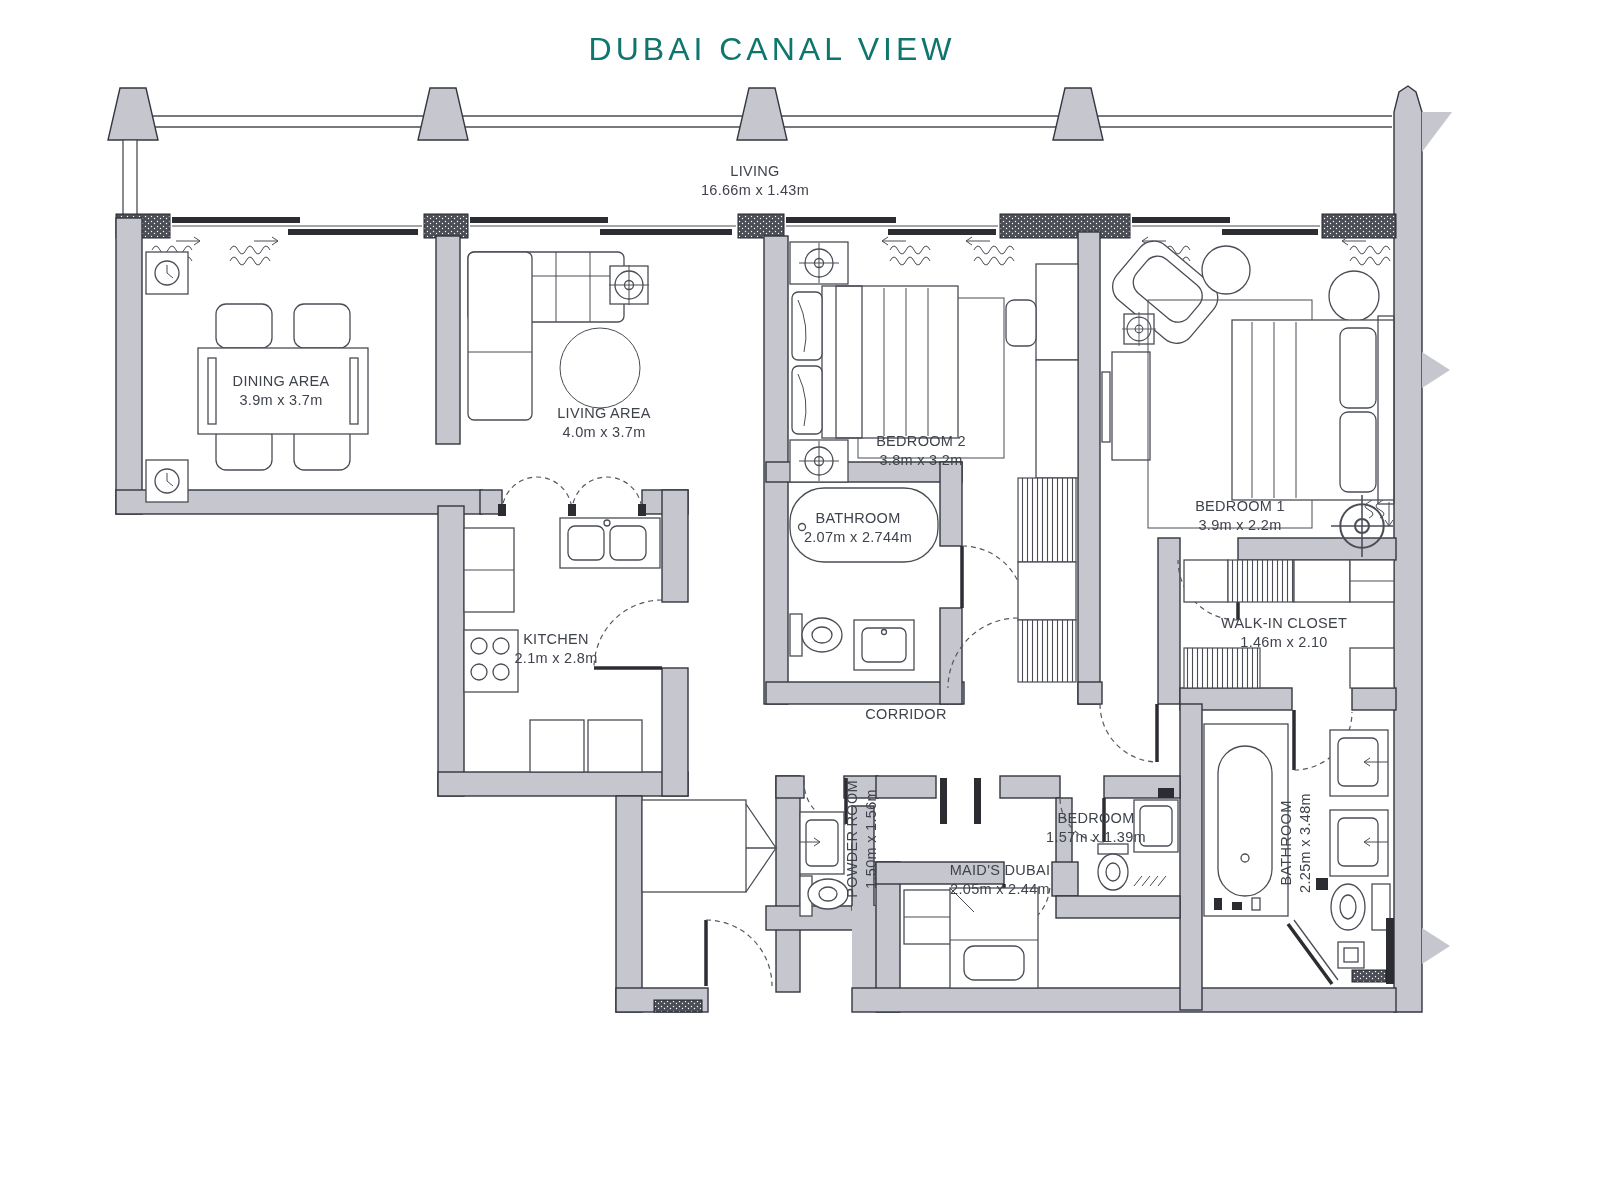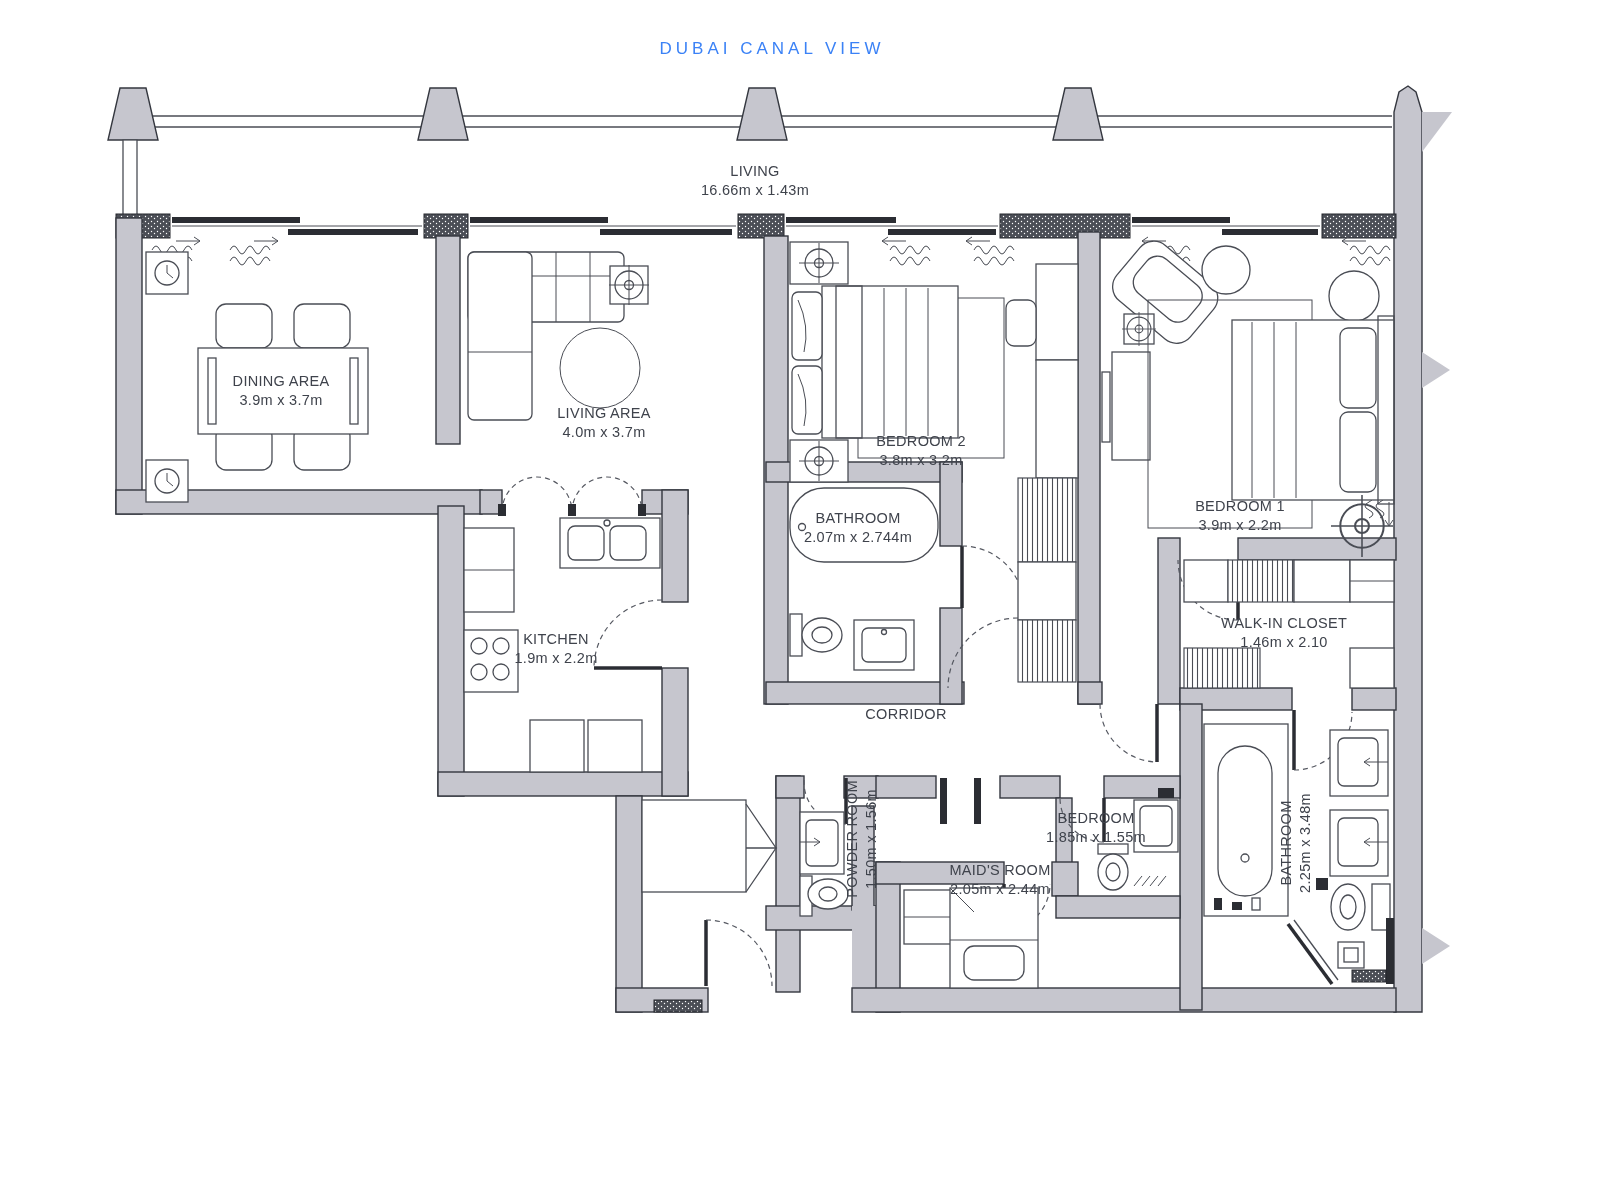--- a/index.html
+++ b/index.html
@@ -6,22 +6,22 @@
     --wall:#c6c6ce;
     --line:#34373f;
     --line2:#4a4d55;
     --txt:#3f434c;
     --dark:#2b2d33;
   }
   html,body{margin:0;padding:0;background:#fff}
   .stage{position:relative;width:1600px;height:1200px;background:#fff;
          font-family:"Liberation Sans",sans-serif;overflow:hidden}
   .plan-svg{position:absolute;left:0;top:0}
-  .title{position:absolute;transform:translate(-50%,-50%);font-size:17px;
-         letter-spacing:4px;color:#3b82f6;white-space:nowrap;font-weight:400}
+  .title{position:absolute;transform:translate(-50%,-50%);font-size:32px;
+         letter-spacing:4px;color:#0f766e;white-space:nowrap;font-weight:400}
   .lbl{position:absolute;transform:translate(-50%,-50%);text-align:center;
        font-size:14.5px;line-height:1.32;color:var(--txt);letter-spacing:.3px;
        white-space:nowrap}
   .lbl--v{transform:translate(-50%,-50%) rotate(-90deg)}
   .lbl .nm,.lbl .dm{display:block}
   
   .wall{fill:var(--wall);stroke:var(--line);stroke-width:1.4}
   .wallf{fill:var(--wall);stroke:none}
   .blk{fill:url(#sp);stroke:#24262c;stroke-width:1}
   .bar{fill:var(--dark);stroke:none}
@@ -398,44 +398,44 @@
     <span class="dm">2.07m x 2.744m</span>
   </div>
 
   <div class="lbl" style="left:1240px;top:516px">
     <span class="nm">BEDROOM 1</span>
     <span class="dm">3.9m x 2.2m</span>
   </div>
 
   <div class="lbl" style="left:556px;top:649px">
     <span class="nm">KITCHEN</span>
-    <span class="dm">1.9m x 2.2m</span>
+    <span class="dm">2.1m x 2.8m</span>
   </div>
 
   <div class="lbl" style="left:1284px;top:633px">
     <span class="nm">WALK-IN CLOSET</span>
     <span class="dm">1.46m x 2.10</span>
   </div>
 
   <div class="lbl" style="left:906px;top:715px">
     <span class="nm">CORRIDOR</span>
   </div>
 
   <div class="lbl lbl--v" style="left:862px;top:839px">
     <span class="nm">POWDER ROOM</span>
     <span class="dm">1.50m x 1.56m</span>
   </div>
 
   <div class="lbl" style="left:1096px;top:828px">
     <span class="nm">BEDROOM</span>
-    <span class="dm">1.85m x 1.55m</span>
+    <span class="dm">1.57m x 1.39m</span>
   </div>
 
   <div class="lbl" style="left:1000px;top:880px">
-    <span class="nm">MAID'S ROOM</span>
+    <span class="nm">MAID'S DUBAI</span>
     <span class="dm">2.05m x 2.44m</span>
   </div>
 
   <div class="lbl lbl--v" style="left:1296px;top:843px">
     <span class="nm">BATHROOM</span>
     <span class="dm">2.25m x 3.48m</span>
   </div>
 
 </div>
 

